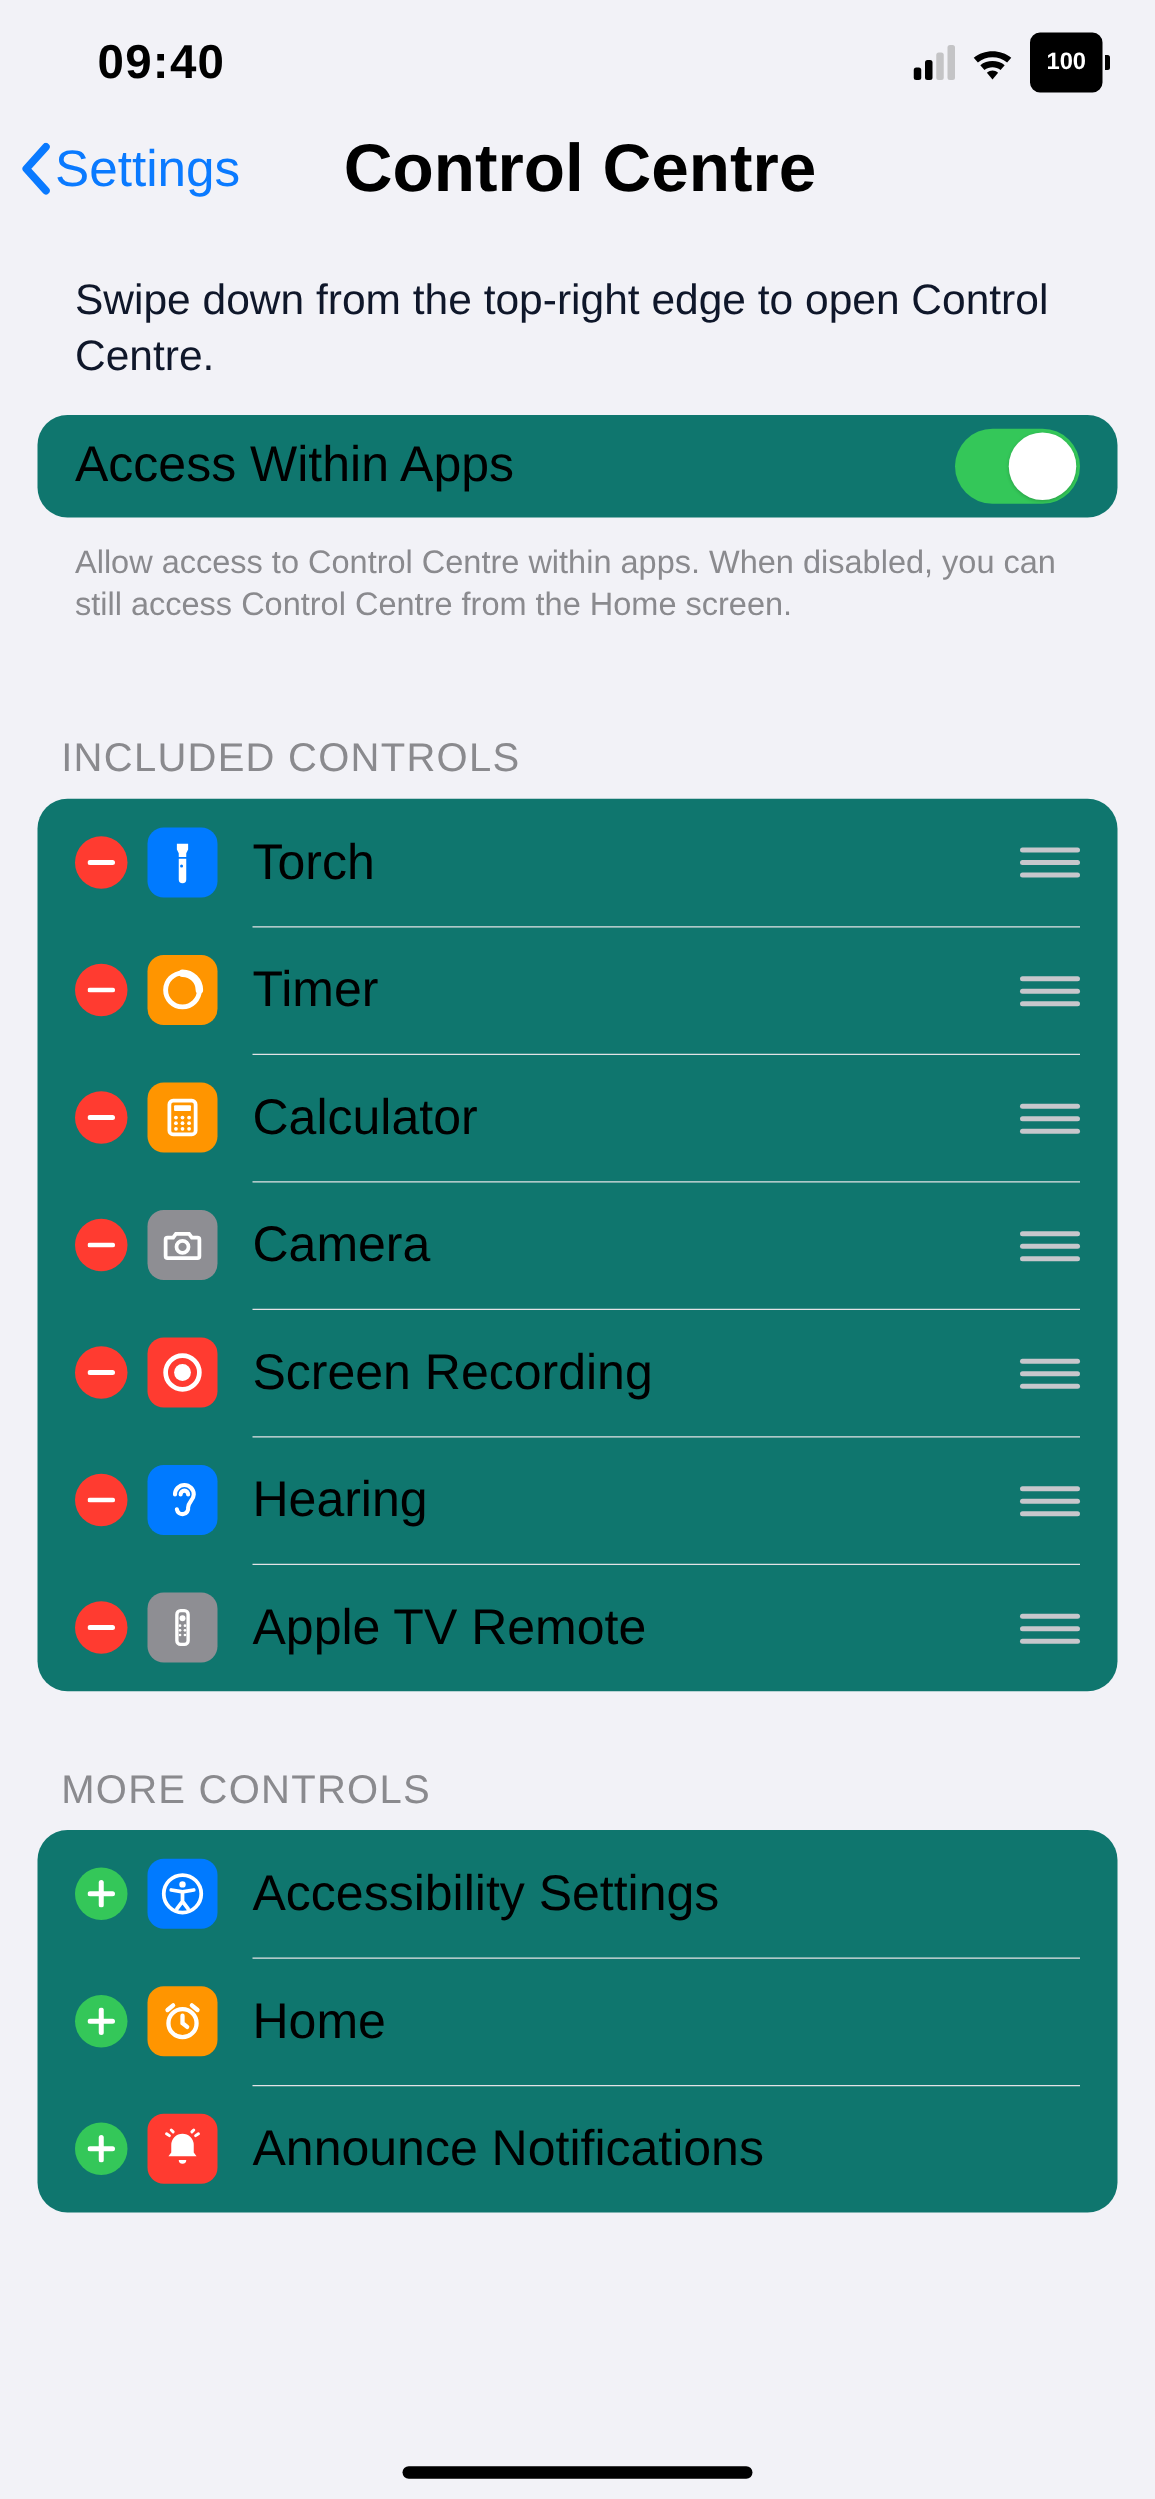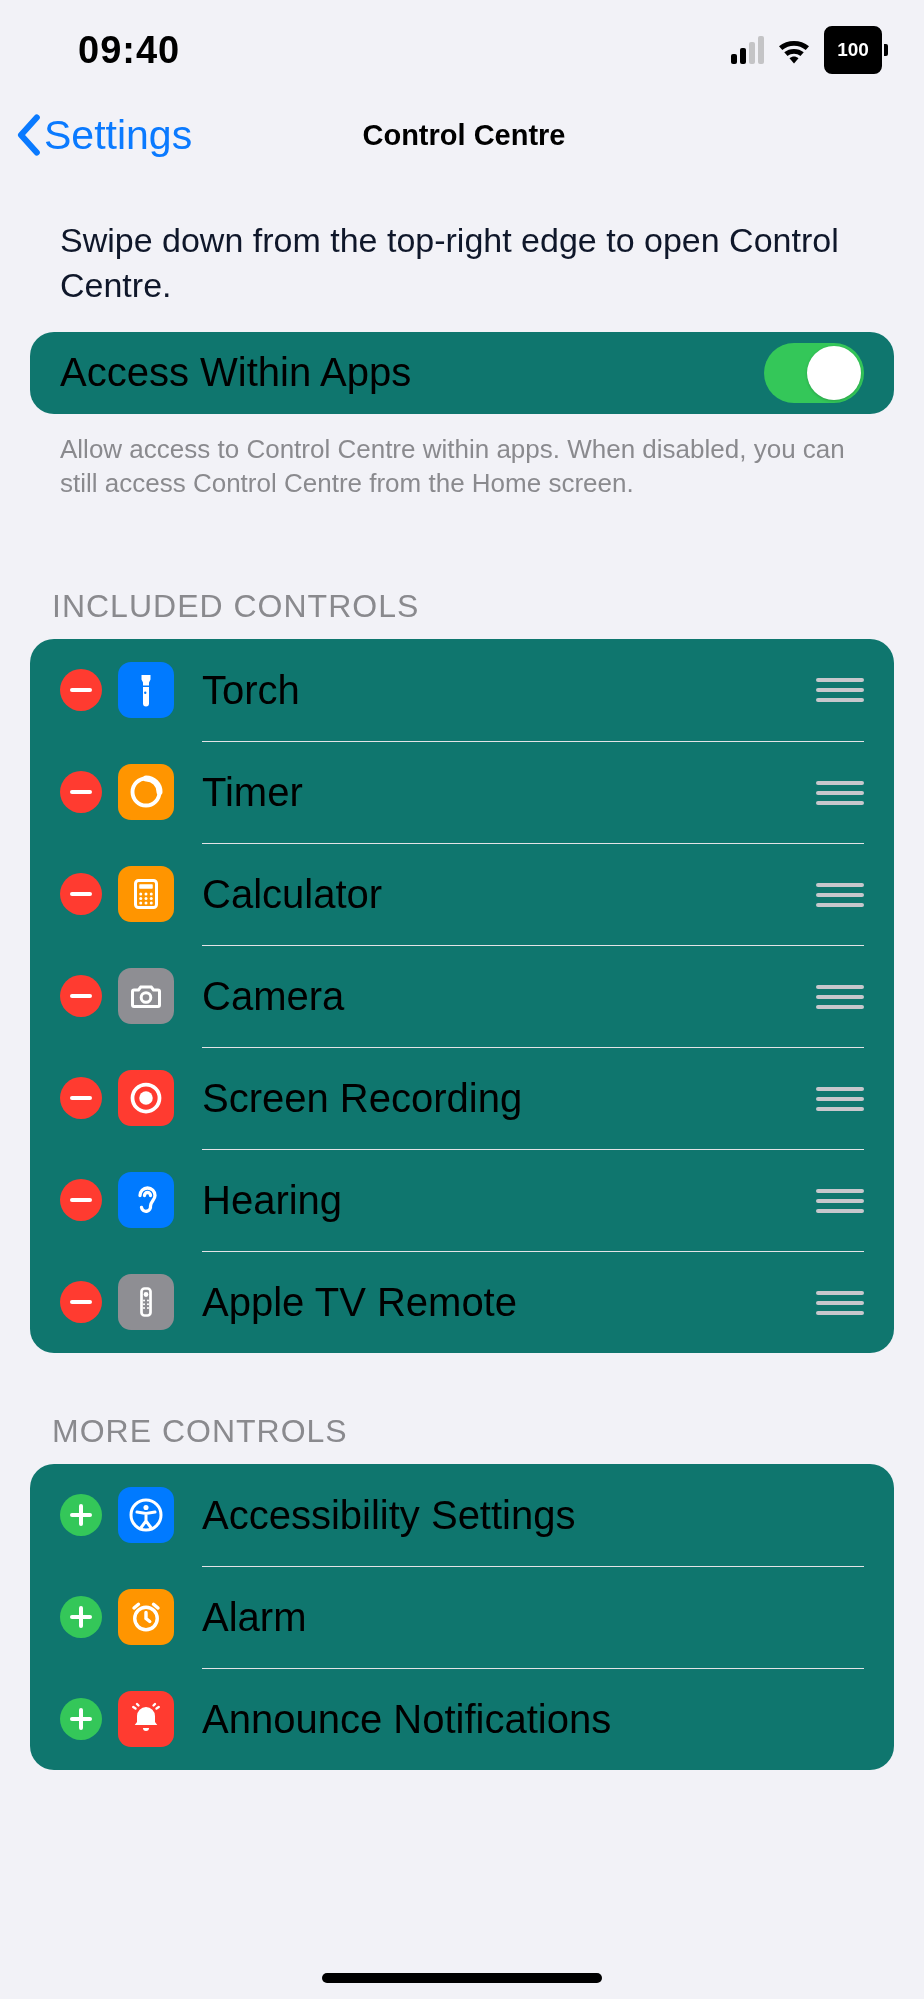--- a/index.html
+++ b/index.html
@@ -19,26 +19,26 @@
   .cell-bars span:nth-child(4){height:28px;}
   .wifi { width:36px; height:28px; }
   .battery { display:flex; align-items:center; }
   .battery-body{ width:58px; height:48px; border:3px solid #000; border-radius:8px; display:flex; align-items:center; justify-content:center; font-size:19px; font-weight:700; background:#000; color:#fff;}
   .battery-tip{ width:4px; height:12px; background:#000; border-radius:0 2px 2px 0; margin-left:2px;}
 
   
   .nav { position:relative; height:70px; display:flex; align-items:center; }
   .back { display:flex; align-items:center; color:#0a7aff; font-size:41px; font-weight:400; padding-left:14px;}
   .back svg { margin-right:2px; }
-  .nav-title { position:absolute; left:4px; right:0; text-align:center; font-size:29px; font-weight:600; pointer-events:none;}
+  .nav-title { position:absolute; left:4px; right:0; text-align:center; font-size:54px; font-weight:600; pointer-events:none;}
 
   
   .section-desc { font-size:34px; color:#0f172a; padding: 48px 60px 24px 60px; line-height:1.32; }
   .section-footer { font-size:26px; color:#8a8a8e; padding: 18px 60px 0 60px; line-height:1.32; }
-  .section-header { font-size:32px; color:#8a8a8e; padding: 0 60px 14px 52px; text-transform:uppercase; letter-spacing:1px; margin-top:88px;}
+  .section-header { font-size:32px; color:#8a8a8e; padding: 0 60px 14px 25px; text-transform:uppercase; letter-spacing:1px; margin-top:88px;margin-left:24px;}
   .section-header.more { margin-top:60px; }
 
   
   .card { background:#0f766e; border-radius:24px; margin:0 30px; overflow:hidden; }
   .row { display:flex; align-items:center; height:102px; padding:0 30px; }
   .toggle-row { height:82px; }
   .row-label { font-size:40px; font-weight:400; flex:1; }
   .row + .row { position:relative; }
   .included .row .row-label-wrap,
   .more-list .row .row-label-wrap { flex:1; display:flex; align-items:center; height:100%; border-top:1px solid #e3e3e6; }
@@ -319,21 +319,21 @@
             <rect x="0" y="9" width="22" height="4" rx="2" fill="#fff"></rect>
           </svg>
     </div>
     <div class="app-icon icon-orange">
       <svg viewBox="0 0 24 24" fill="none" stroke="#fff" stroke-width="2.3" stroke-linecap="round">
             <circle cx="12" cy="13" r="7.5"></circle>
             <path d="M12 9v4l2.5 2M4 6l3-2.5M20 6l-3-2.5"></path>
           </svg>
     </div>
     <div class="row-label-wrap">
-      <div class="row-label">Alarm</div>
+      <div class="row-label">Home</div>
     </div>
   </div>
 
   <div class="row">
     <div class="action-btn action-add">
       <svg width="22" height="22" viewBox="0 0 22 22">
             <rect x="9" y="0" width="4" height="22" rx="2" fill="#fff"></rect>
             <rect x="0" y="9" width="22" height="4" rx="2" fill="#fff"></rect>
           </svg>
     </div>

